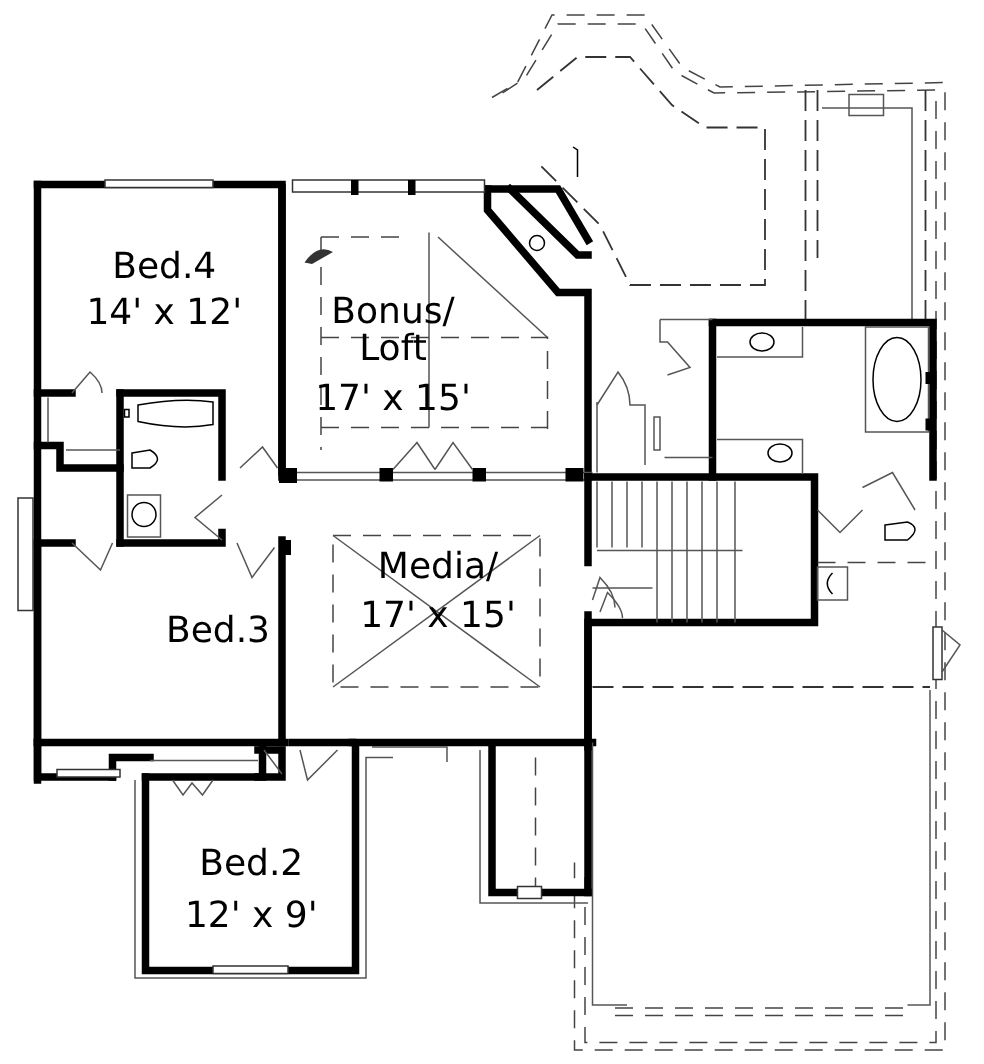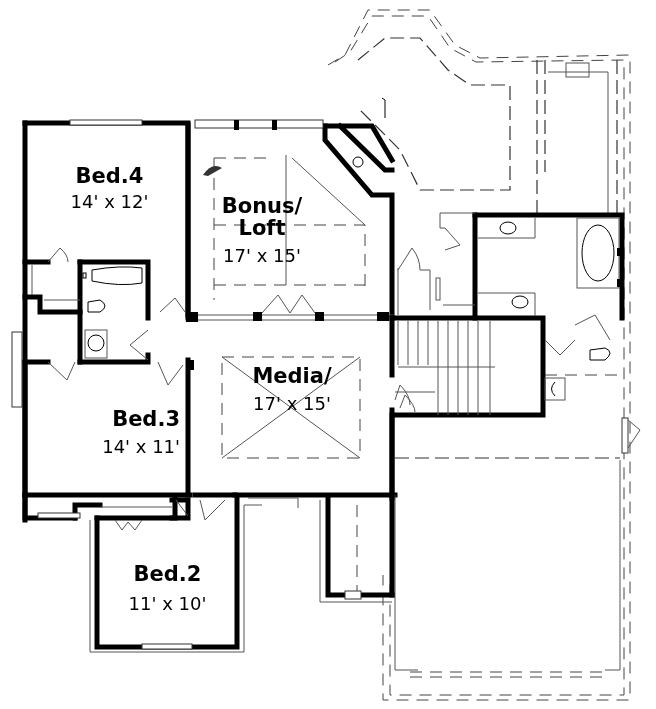--- a/index.html
+++ b/index.html
@@ -9,22 +9,22 @@
     .thin { stroke: #000; stroke-width: 1; fill: none; }
     .gray { stroke: #555; stroke-width: 1; fill: none; }
     .dash { stroke: #333; stroke-width: 1.2; fill: none; stroke-dasharray: 14 6; }
     .dash2 { stroke: #444; stroke-width: 1; fill: none; stroke-dasharray: 12 8; }
     .win { stroke: #333; stroke-width: 1; fill: #fff; }
     .post { fill: #000; }
     .label {
       position: absolute; font-family: "DejaVu Sans", sans-serif; color: #000;
       text-align: center; line-height: 1.05; white-space: nowrap;
     }
-    .room-name { font-size: 21px; font-weight: bold; }
-    .room-size { font-size: 18px; }
+    .room-name { font-size: 24px; }
+    .room-size { font-size: 24px; }
   </style>
 </head>
 <body>
 
 <svg id="plan" viewBox="0 0 656 709" xmlns="http://www.w3.org/2000/svg">
 
   <g>
     <path class="dash2" d="M328 65 L345 55 L368 10 L430 10 L455 45 L480 58 L630 55 L630 700 L383 700 L383 575"></path>
     <path class="dash2" d="M335 62 L350 52 L372 16 L428 16 L450 48 L476 62 L624 60 L624 695 L390 695 L390 580"></path>
     <path class="thin" d="M382 98 L385 100 L385 118"></path>
@@ -204,19 +204,18 @@
   <div class="room-size" style="margin-top:8px;">17' x 15'</div>
 </div>
 
 <div class="label" style="left:222px; top:365px; width:140px;">
   <div class="room-name">Media/</div>
   <div class="room-size" style="margin-top:8px;">17' x 15'</div>
 </div>
 
 <div class="label" style="left:55px; top:408px; width:125px;text-align:right;">
   <div class="room-name">Bed.3</div>
-  <div class="room-size" style="margin-top:8px;">14' x 11'</div>
 </div>
 
 <div class="label" style="left:105px; top:563px; width:125px;">
   <div class="room-name">Bed.2</div>
-  <div class="room-size" style="margin-top:10px;">11' x 10'</div>
+  <div class="room-size" style="margin-top:10px;">12' x 9'</div>
 </div>
 
 </body></html>

